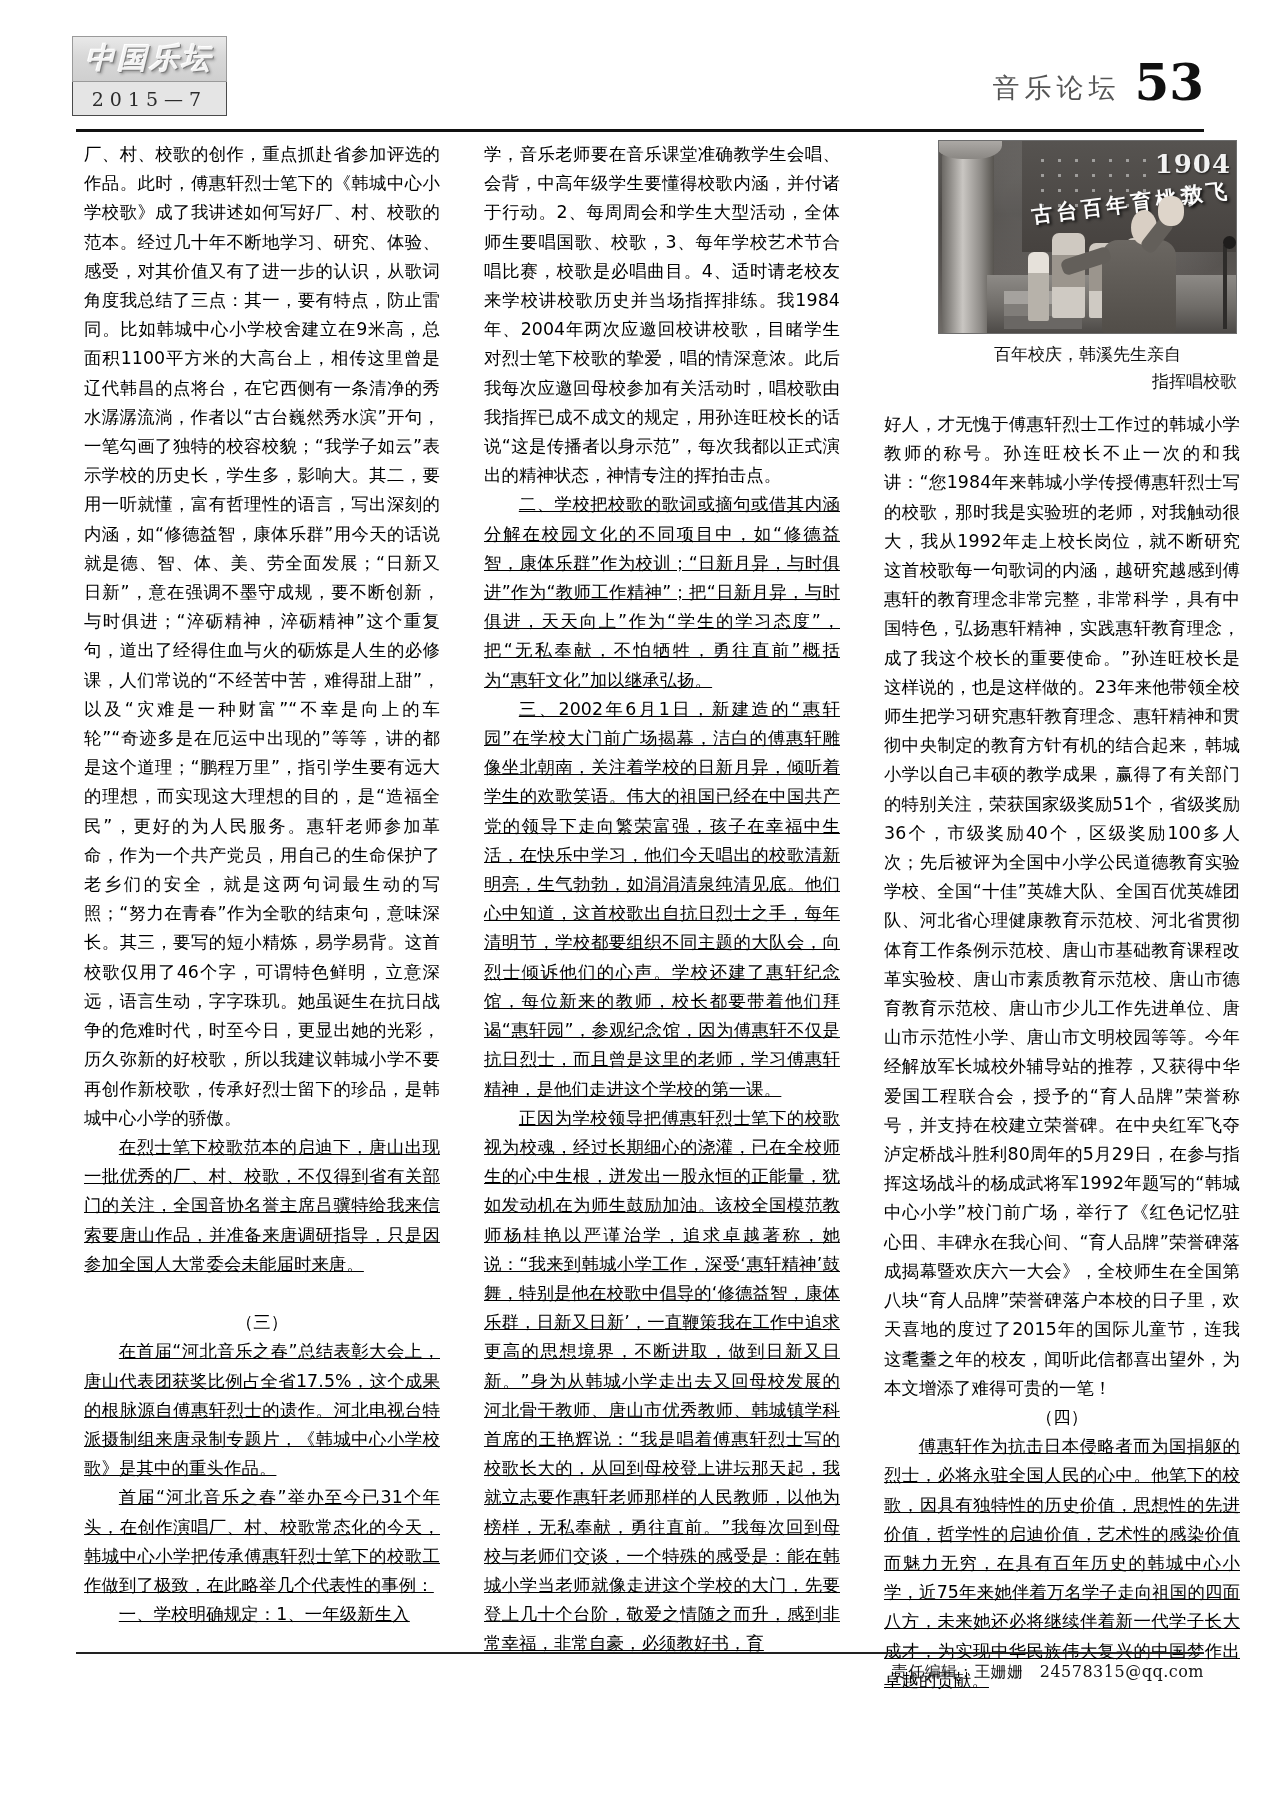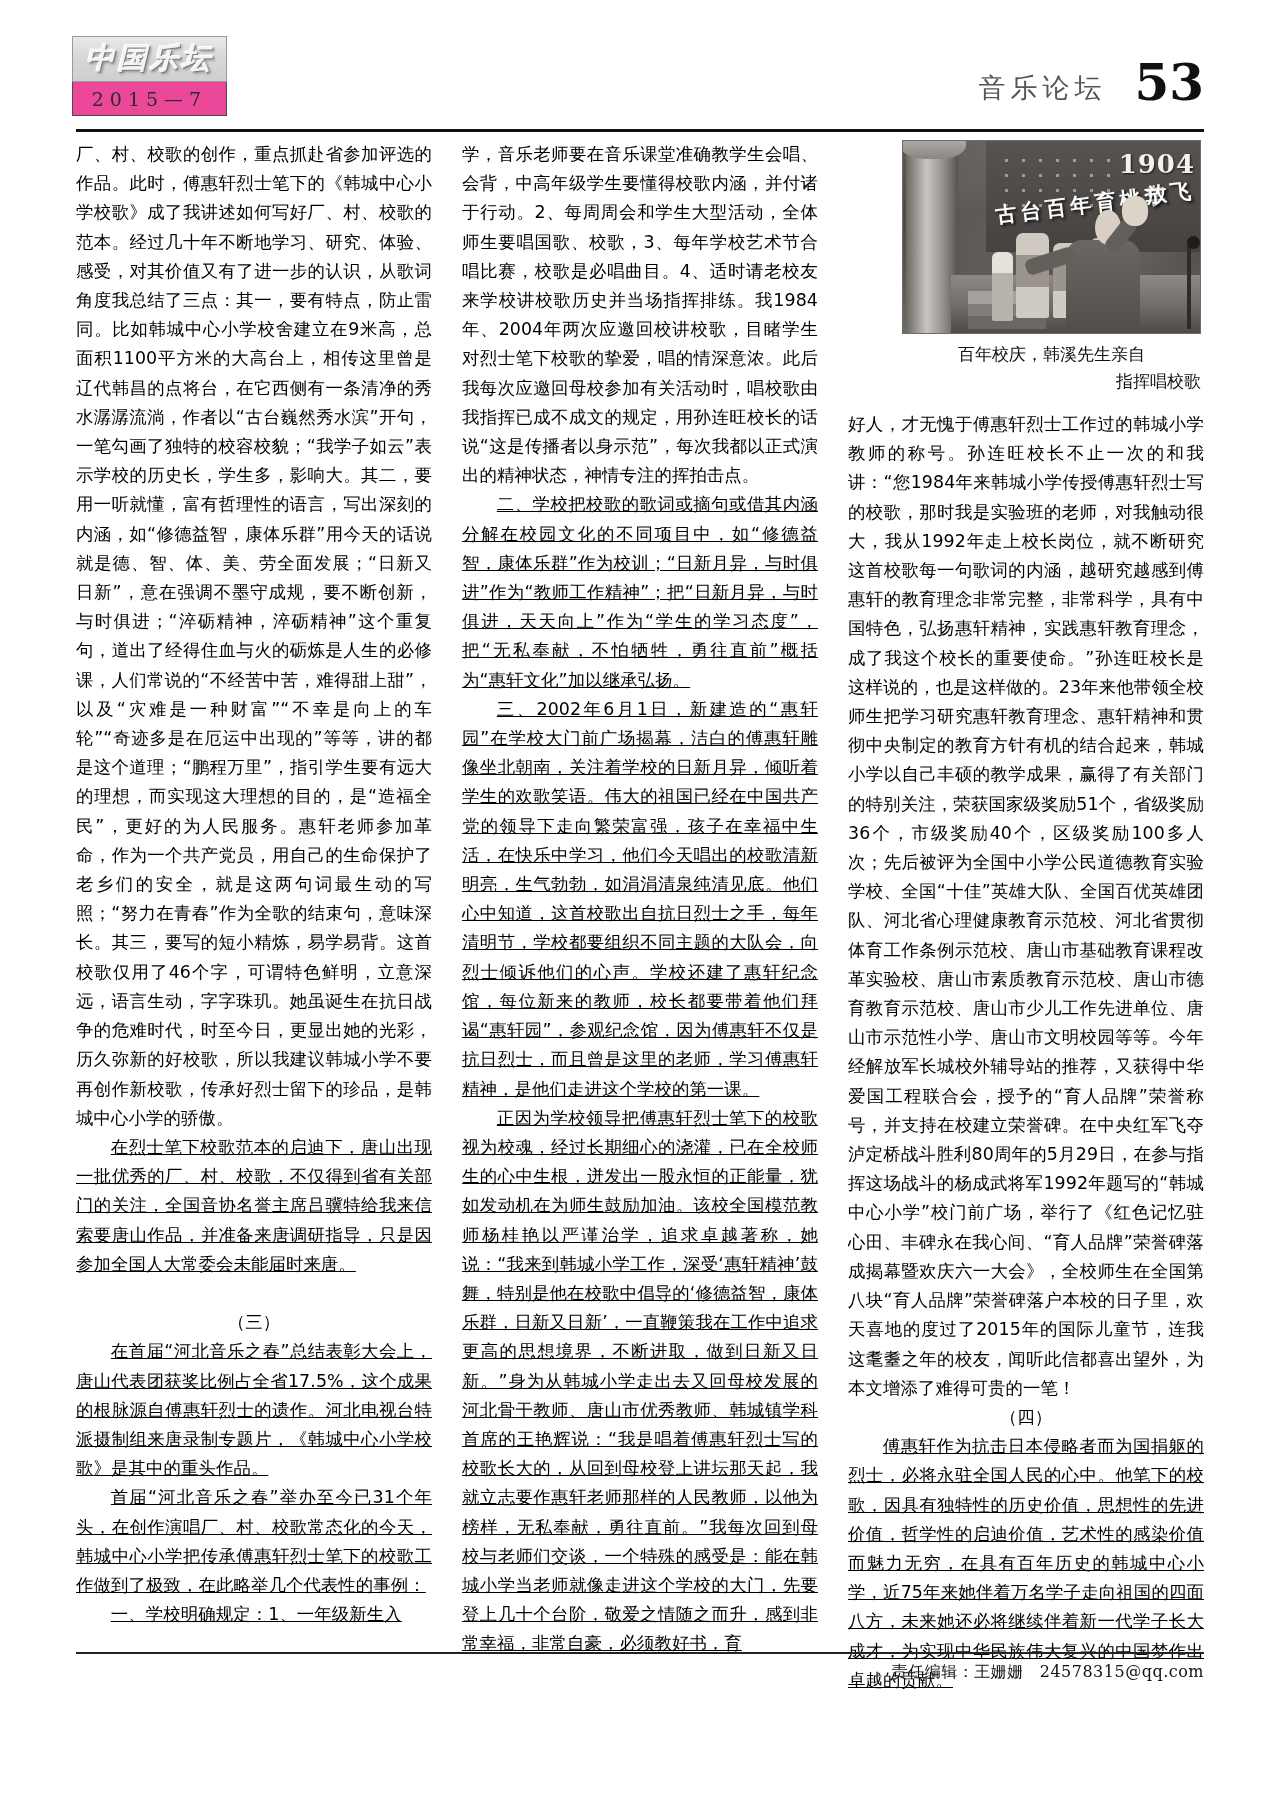--- a/index.html
+++ b/index.html
@@ -49,37 +49,37 @@
     font-style: italic;
   }
   .masthead-year {
     height: 34px;
     border: 1px solid #4a4a4a;
     border-top: none;
     display: flex;
     align-items: center;
     justify-content: center;
     box-sizing: border-box;
-    background: #ec4899;
+    background: #e5e5e5;
   }
   .masthead-year span {
     font-family: "DejaVu Serif", "Liberation Serif", serif;
     font-size: 19px;
     letter-spacing: 6px;
     color: #2b2b2b;
   }
 
   
   .header-right {
     position: absolute;
     right: 76px;
     top: 58px;
     display: flex;
     align-items: flex-end;
-    gap: 28px;
+    gap: 14px;
   }
   .header-section {
     font-family: "DejaVu Serif", "Liberation Serif", serif;
     font-size: 27px;
     letter-spacing: 5px;
     color: #555555;
     line-height: 1;
     padding-bottom: 7px;
   }
   .header-pageno {
@@ -105,26 +105,26 @@
     left: 76px;
     right: 76px;
     top: 1652px;
     height: 2px;
     background: #222222;
   }
 
   
   .columns {
     position: absolute;
-    left: 76px;
+    left: 84px;
     top: 140px;
     width: 1128px;
     height: 1500px;
     display: flex;
-    gap: 30px;
+    gap: 44px;
     align-items: flex-start;
   }
   .col {
     width: 356px;
     flex: 0 0 356px;
   }
   .col p {
     margin: 0;
     font-family: "DejaVu Sans", "Liberation Sans", sans-serif;
     font-size: 17.4px;

